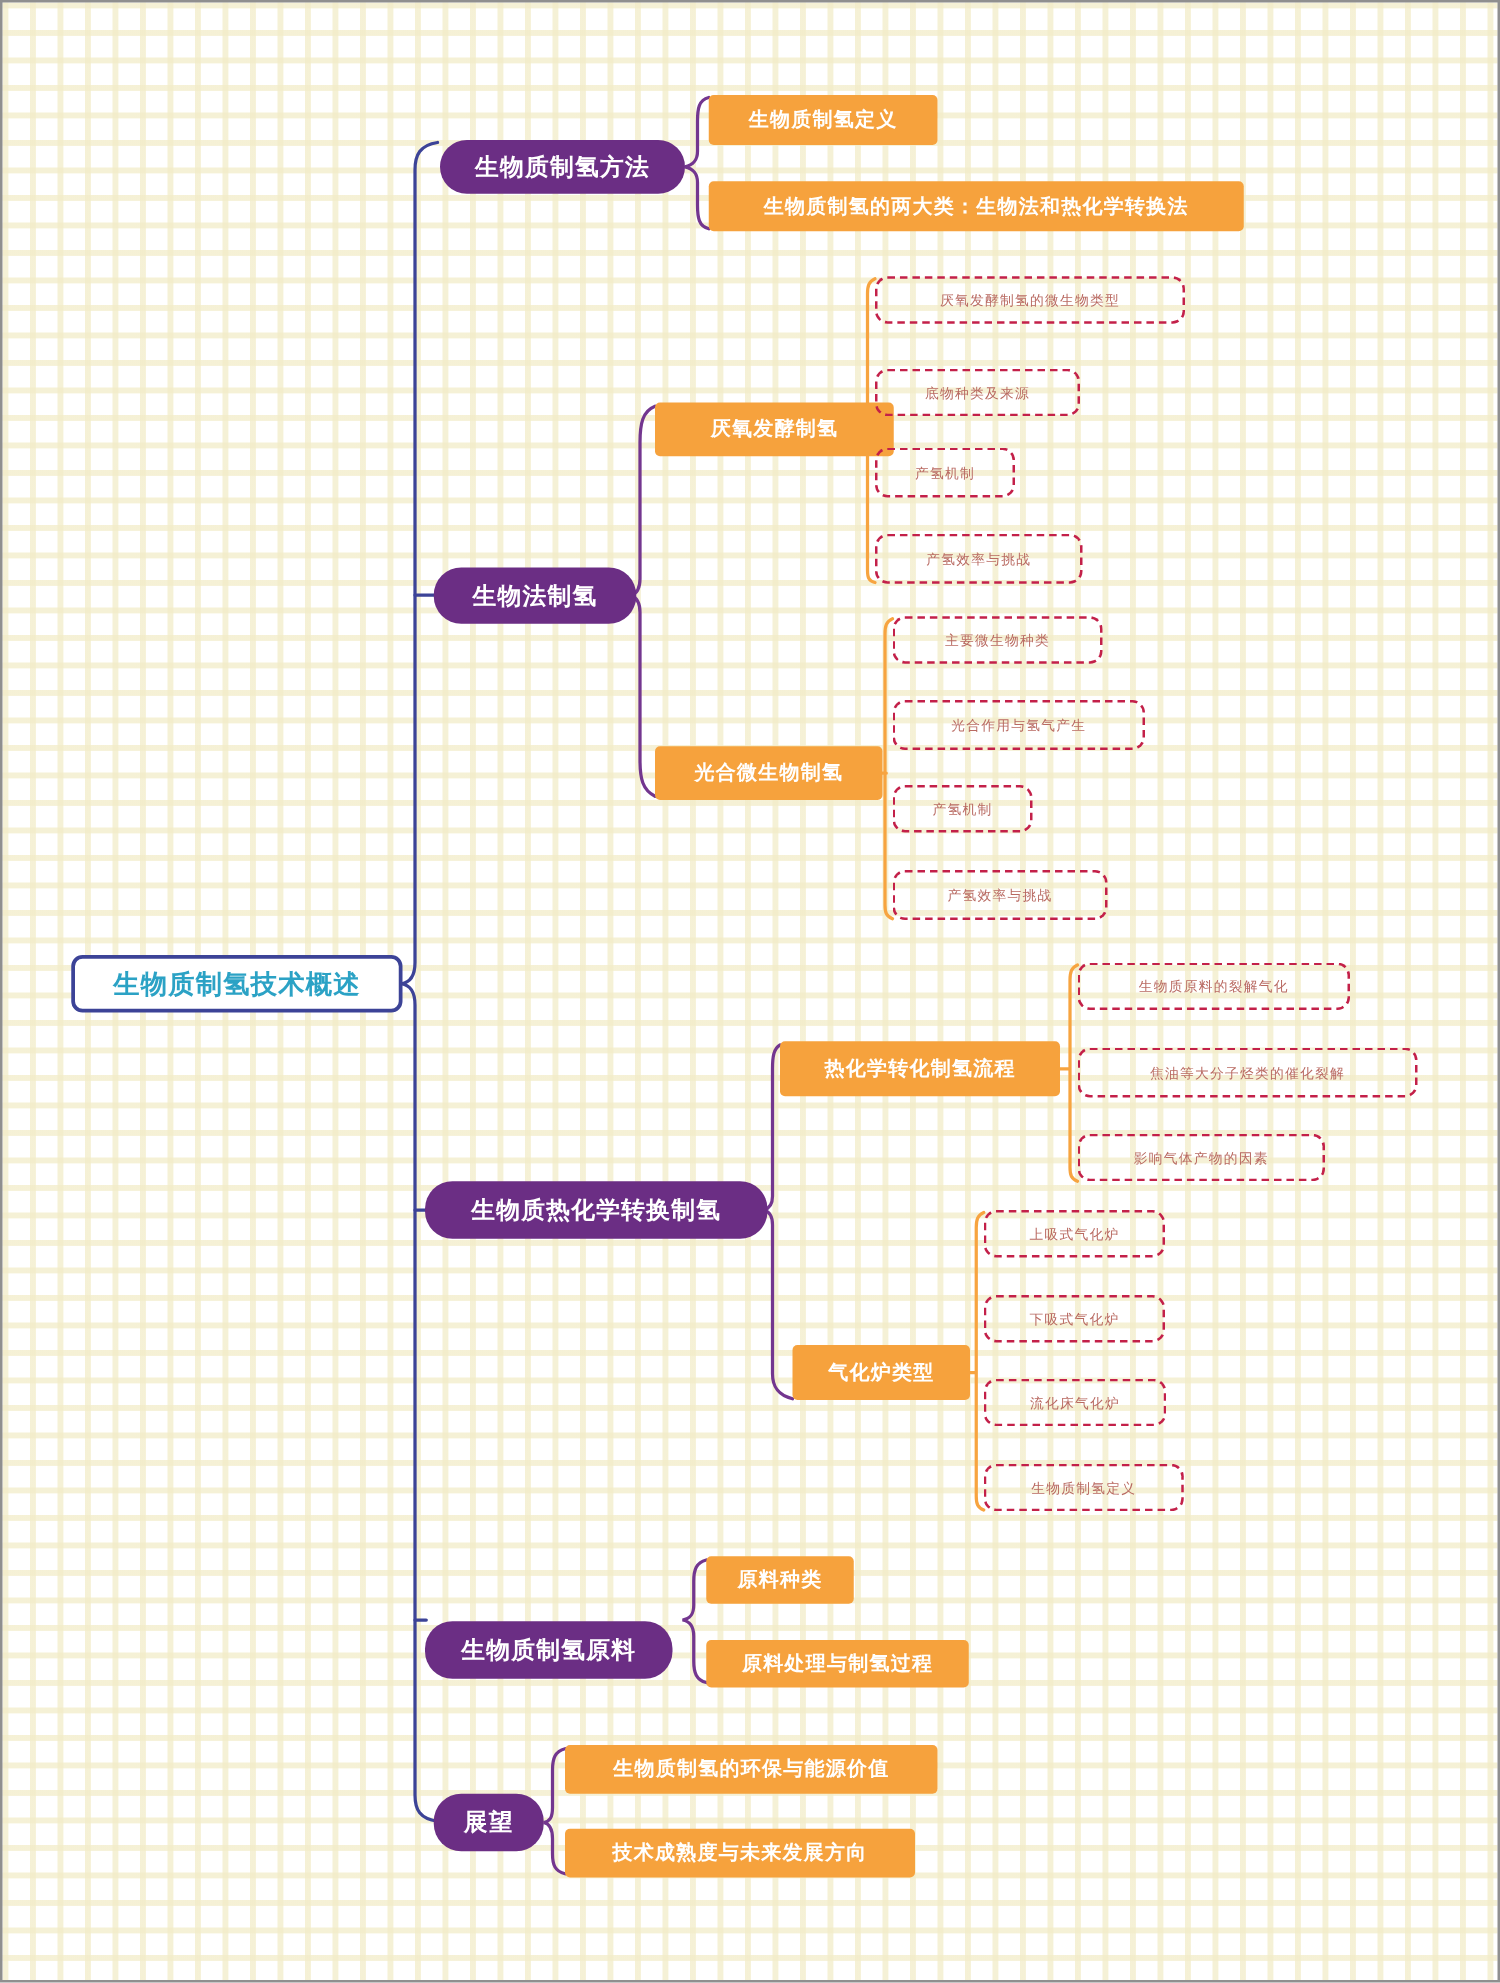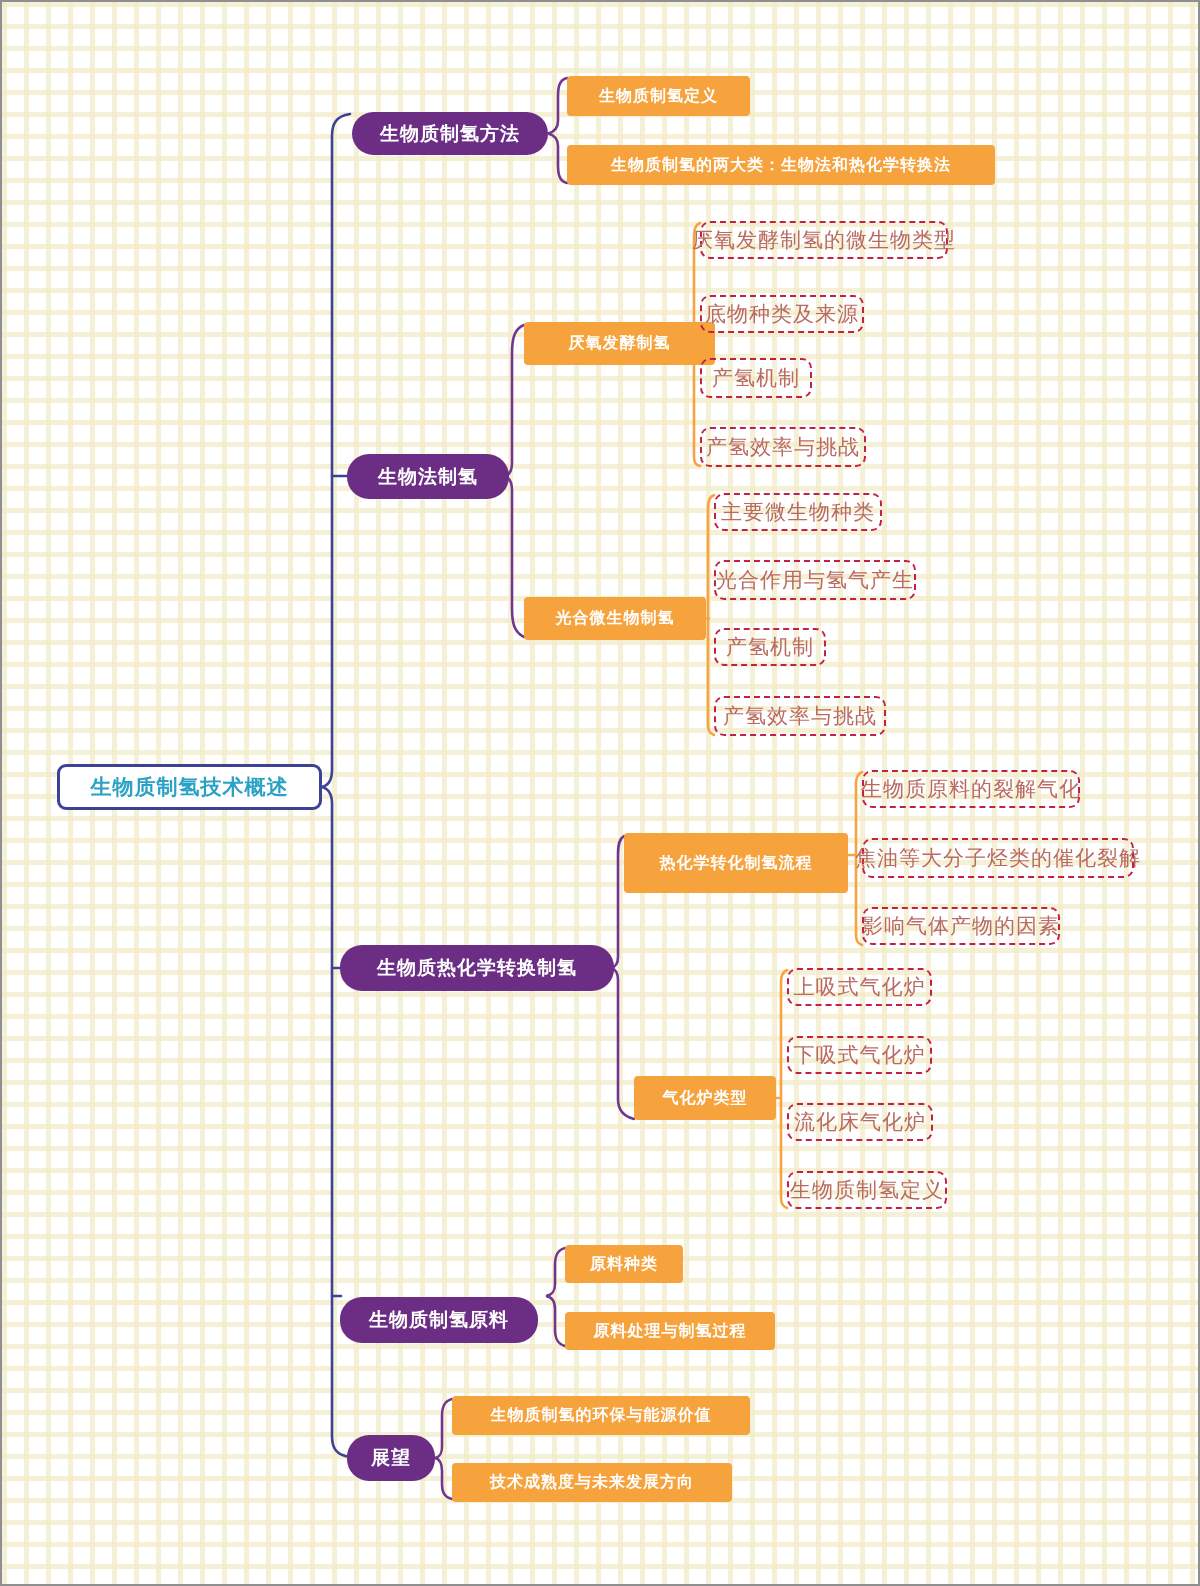--- a/index.html
+++ b/index.html
@@ -48,21 +48,21 @@
     background:#f6a23d;
     border-radius:4px;
     color:#ffffff;
     font-size:16px;font-weight:bold;
   }
   .leaf-node{
     background:transparent;
     border:2.5px dashed #c32049;
     border-radius:10px;
     color:#b96a62;
-    font-size:21px;font-weight:normal;
+    font-size:11px;font-weight:normal;
   }
 </style>
 </head>
 <body>
 
 <div class="canvas">
 
   <svg class="connectors" viewBox="0 0 1200 1586">
 
     <g stroke="#3c4397" stroke-width="2.6" fill="none" stroke-linecap="round">
@@ -100,21 +100,21 @@
   <div class="node leaf-node" style="left:698px;top:293px;width:164px;height:38px;">底物种类及来源</div>
   <div class="node leaf-node" style="left:698px;top:356px;width:112px;height:40px;">产氢机制</div>
   <div class="node leaf-node" style="left:698px;top:425px;width:166px;height:40px;">产氢效率与挑战</div>
   <div class="node topic-node" style="left:522px;top:595px;width:182px;height:43px;">光合微生物制氢</div>
   <div class="node leaf-node" style="left:712px;top:491px;width:168px;height:38px;">主要微生物种类</div>
   <div class="node leaf-node" style="left:712px;top:558px;width:202px;height:40px;">光合作用与氢气产生</div>
   <div class="node leaf-node" style="left:712px;top:626px;width:112px;height:38px;">产氢机制</div>
   <div class="node leaf-node" style="left:712px;top:694px;width:172px;height:40px;">产氢效率与挑战</div>
 
   <div class="node branch-node" style="left:338px;top:943px;width:274px;height:46px;">生物质热化学转换制氢</div>
-  <div class="node topic-node" style="left:622px;top:831px;width:224px;height:60px;text-align:right;">热化学转化制氢流程</div>
+  <div class="node topic-node" style="left:622px;top:831px;width:224px;height:44px;text-align:right;">热化学转化制氢流程</div>
   <div class="node leaf-node" style="left:860px;top:768px;width:218px;height:38px;">生物质原料的裂解气化</div>
   <div class="node leaf-node" style="left:860px;top:836px;width:272px;height:40px;">焦油等大分子烃类的催化裂解</div>
   <div class="node leaf-node" style="left:860px;top:905px;width:198px;height:38px;">影响气体产物的因素</div>
   <div class="node topic-node" style="left:632px;top:1074px;width:142px;height:44px;">气化炉类型</div>
   <div class="node leaf-node" style="left:785px;top:966px;width:145px;height:38px;">上吸式气化炉</div>
   <div class="node leaf-node" style="left:785px;top:1034px;width:145px;height:38px;">下吸式气化炉</div>
   <div class="node leaf-node" style="left:785px;top:1101px;width:146px;height:38px;">流化床气化炉</div>
   <div class="node leaf-node" style="left:785px;top:1169px;width:160px;height:38px;">生物质制氢定义</div>
 
   <div class="node branch-node" style="left:338px;top:1271px;width:198px;height:46px;margin-top:24px;">生物质制氢原料</div>

